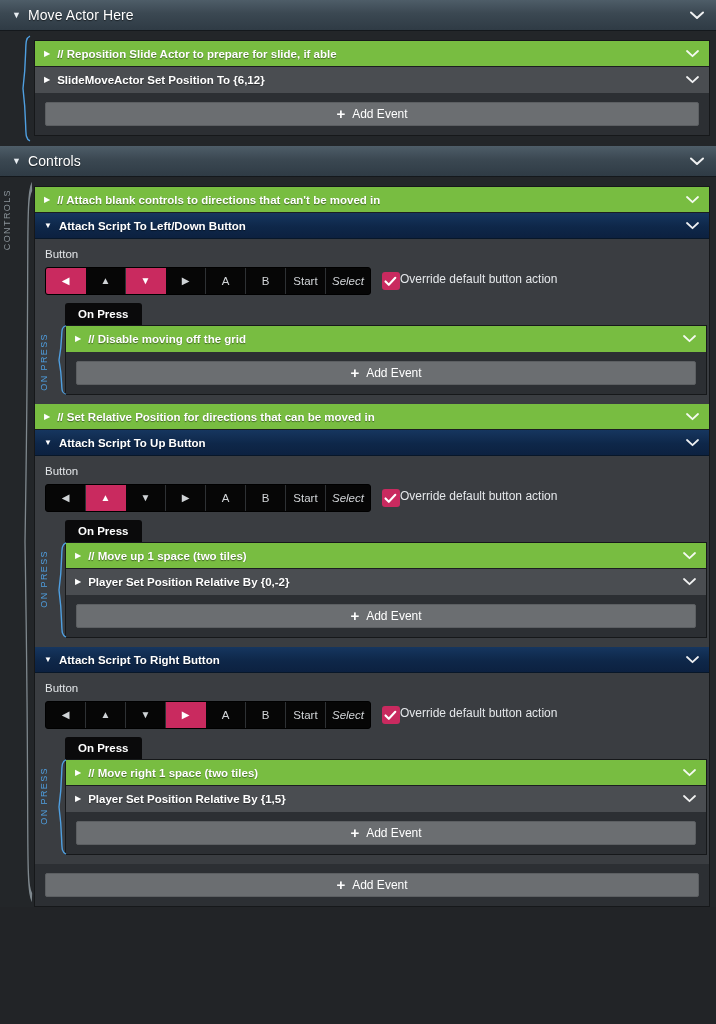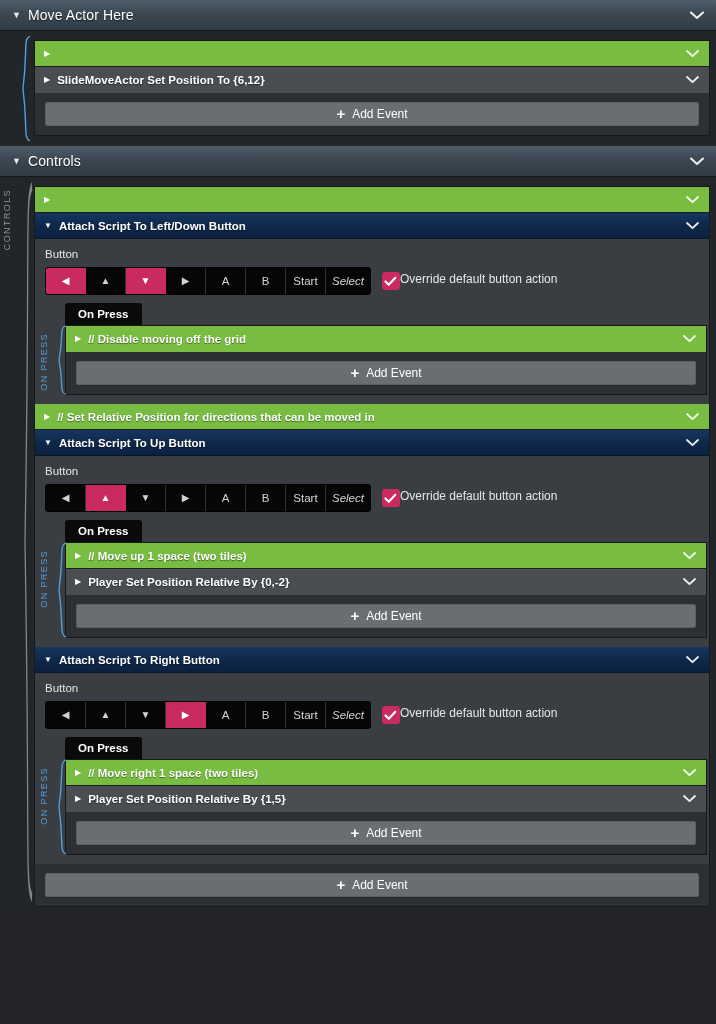--- a/index.html
+++ b/index.html
@@ -194,20 +194,21 @@
         <svg viewBox="0 0 13 100" preserveAspectRatio="none">
           <path d="M11 1 C4 4 9 12 4 50 C9 88 4 96 11 99" fill="none" stroke="#4f9fe0" stroke-width="1.4"></path>
         </svg>
       </div>
     </div>
 
     <div class="outer-frame">
       <div class="rowlist">
         <div class="row comment">
           <span class="tri">▶</span>
+          <span class="rtext">// Reposition Slide Actor to prepare for slide, if able</span>
           <span class="chev">
             <svg width="13" height="8" viewBox="0 0 13 8">
                 <path d="M1 1 L6.5 6.2 L12 1" fill="none" stroke="#ffffff" stroke-width="1.8" stroke-linecap="round" stroke-linejoin="round"></path>
               </svg>
           </span>
         </div>
         <div class="row normal" style="border-bottom:none;">
           <span class="tri">▶</span>
           <span class="rtext">SlideMoveActor Set Position To {6,12}</span>
           <span class="chev">
@@ -244,20 +245,21 @@
         <svg viewBox="0 0 13 100" preserveAspectRatio="none">
           <path d="M11 1 C4 3 9 8 4 50 C9 92 4 97 11 99" fill="none" stroke="#7e878d" stroke-width="1.3"></path>
         </svg>
       </div>
     </div>
 
     <div class="outer-frame" style="margin-right:2px;">
 
       <div class="row comment">
         <span class="tri">▶</span>
+        <span class="rtext">// Attach blank controls to directions that can't be moved in</span>
         <span class="chev">
           <svg width="13" height="8" viewBox="0 0 13 8">
               <path d="M1 1 L6.5 6.2 L12 1" fill="none" stroke="#ffffff" stroke-width="1.8" stroke-linecap="round" stroke-linejoin="round"></path>
             </svg>
         </span>
       </div>
 
       <div class="row attach">
         <span class="tri">▼</span>
         <span class="rtext">Attach Script To Left/Down Button</span>

